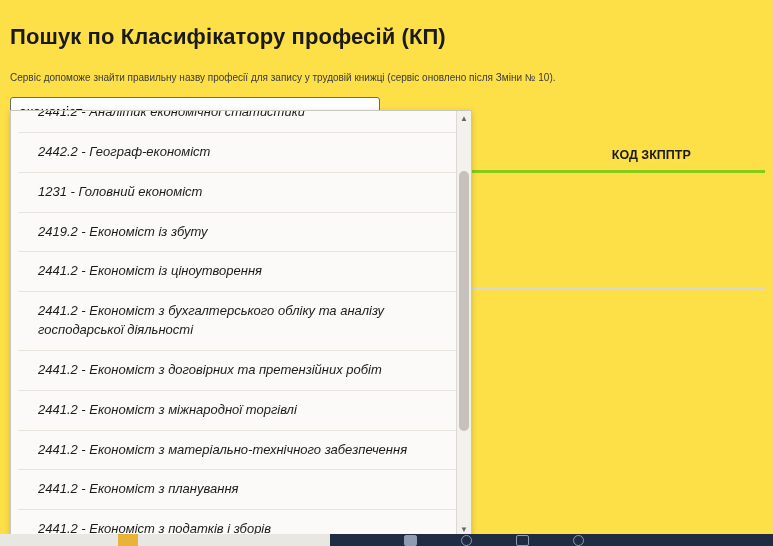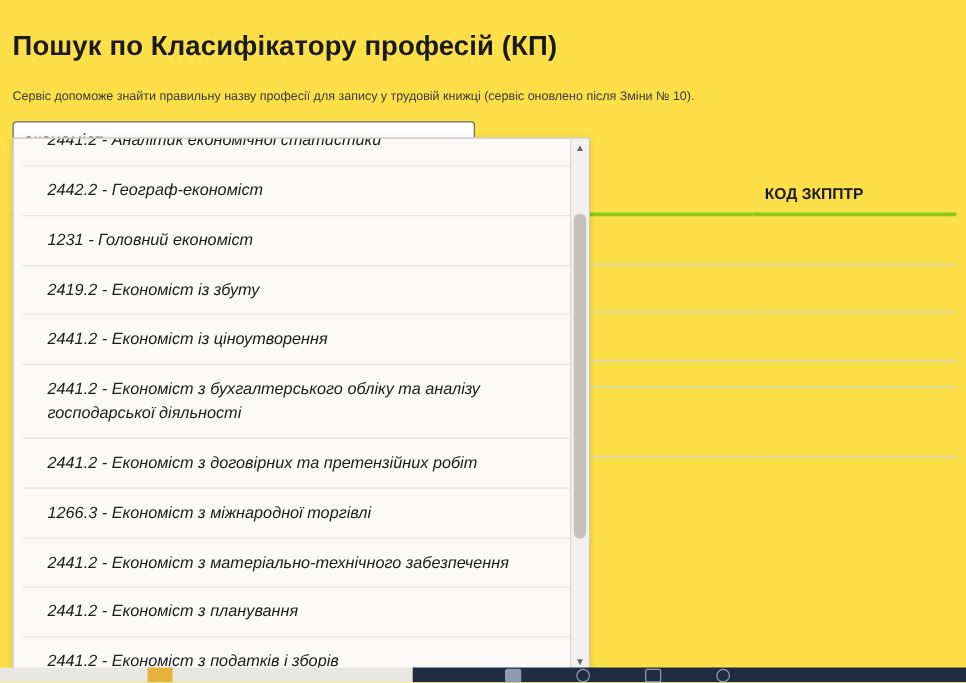--- a/index.html
+++ b/index.html
@@ -243,21 +243,21 @@
 
   <div class="dropdown">
     <ul class="dropdown-list">
       <li class="dropdown-item">2441.2 - Аналітик економічної статистики</li>
       <li class="dropdown-item">2442.2 - Географ-економіст</li>
       <li class="dropdown-item">1231 - Головний економіст</li>
       <li class="dropdown-item">2419.2 - Економіст із збуту</li>
       <li class="dropdown-item">2441.2 - Економіст із ціноутворення</li>
       <li class="dropdown-item">2441.2 - Економіст з бухгалтерського обліку та аналізу господарської діяльності</li>
       <li class="dropdown-item">2441.2 - Економіст з договірних та претензійних робіт</li>
-      <li class="dropdown-item">1266.3 - Економіст з міжнародної торгівлі</li>
+      <li class="dropdown-item">2441.2 - Економіст з міжнародної торгівлі</li>
       <li class="dropdown-item">2441.2 - Економіст з матеріально-технічного забезпечення</li>
       <li class="dropdown-item">2441.2 - Економіст з планування</li>
       <li class="dropdown-item">2441.2 - Економіст з податків і зборів</li>
 
     </ul>
     <div class="dd-scrollbar">
       <div class="dd-arrow-up">▲</div>
       <div class="dd-thumb"></div>
       <div class="dd-arrow-down">▼</div>
     </div>

